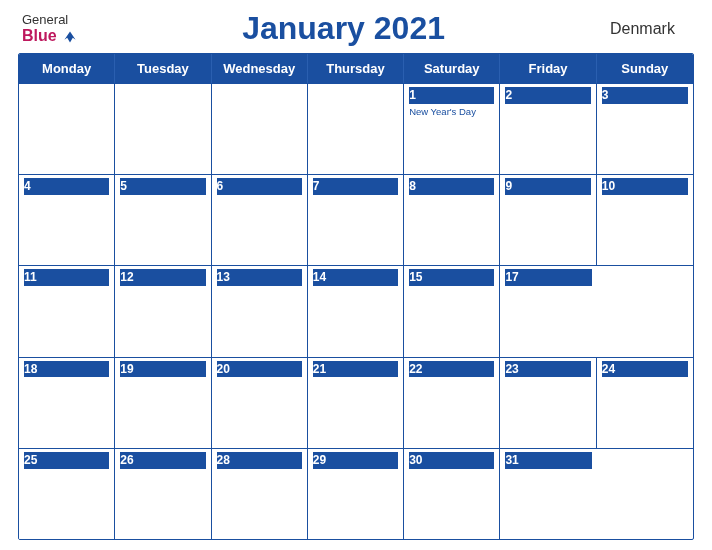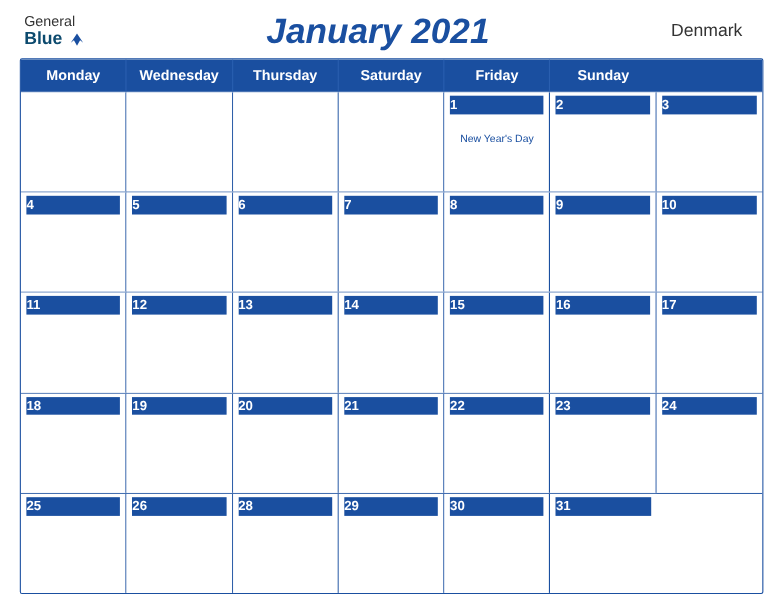--- a/index.html
+++ b/index.html
@@ -32,38 +32,37 @@
       align-items: flex-start;
     }
     .logo-general {
       font-size: 13px;
       color: #333;
       font-weight: normal;
       line-height: 1.1;
     }
     .logo-blue {
       font-size: 16px;
-      color: #0c4a6e;
+      color: #be185d;
       font-weight: bold;
       line-height: 1.1;
     }
     .logo-icon {
       display: inline-block;
       width: 14px;
       height: 14px;
       margin-left: 2px;
       vertical-align: middle;
     }
     .title {
       font-size: 32px;
       color: #1a4fa0;
       font-weight: bold;
       text-align: center;
       flex: 1;
-      font-style: italic;
     }
     .country {
       font-size: 16px;
       color: #333;
       min-width: 80px;
       text-align: left;
     }
     .calendar {
       flex: 1;
       border: 1.5px solid #1a4fa0;
@@ -110,24 +109,23 @@
       color: #fff;
       font-weight: bold;
       display: block;
       background: #1a4fa0;
       width: 100%;
       line-height: 1.4;
     }
     .holiday-label {
       font-size: 9.5px;
       color: #1a4fa0;
-      margin-top: 17px;
+      margin-top: 2px;
       display: block;
       line-height: 1.3;
-      text-align: center;
     }
   </style>
 </head>
 <body>
 
 <div class="page">
   <div class="header">
     <div class="logo">
       <span class="logo-general">General</span>
       <span class="logo-blue">
@@ -138,20 +136,21 @@
         </svg>
       </span>
     </div>
     <div class="title">January 2021</div>
     <div class="country">Denmark</div>
   </div>
 
   <div class="calendar">
     <div class="cal-header">
       <div class="cal-header-cell">Monday</div>
+      <div class="cal-header-cell">Tuesday</div>
       <div class="cal-header-cell">Wednesday</div>
       <div class="cal-header-cell">Thursday</div>
       <div class="cal-header-cell">Saturday</div>
       <div class="cal-header-cell">Friday</div>
       <div class="cal-header-cell">Sunday</div>
     </div>
     <div class="cal-body" id="cal-body">
     <div class="cal-week">
           <div class="cal-cell"></div>
           <div class="cal-cell"></div>
@@ -201,23 +200,20 @@
           <div class="cal-cell">
             <span class="day-number">13</span>
           </div>
           <div class="cal-cell">
             <span class="day-number">14</span>
           </div>
           <div class="cal-cell">
             <span class="day-number">15</span>
           </div>
           <div class="cal-cell">
-            <span class="day-number">16</span>
-          </div>
-          <div class="cal-cell">
             <span class="day-number">17</span>
           </div>
         </div>
         <div class="cal-week">
           <div class="cal-cell">
             <span class="day-number">18</span>
           </div>
           <div class="cal-cell">
             <span class="day-number">19</span>
           </div>

